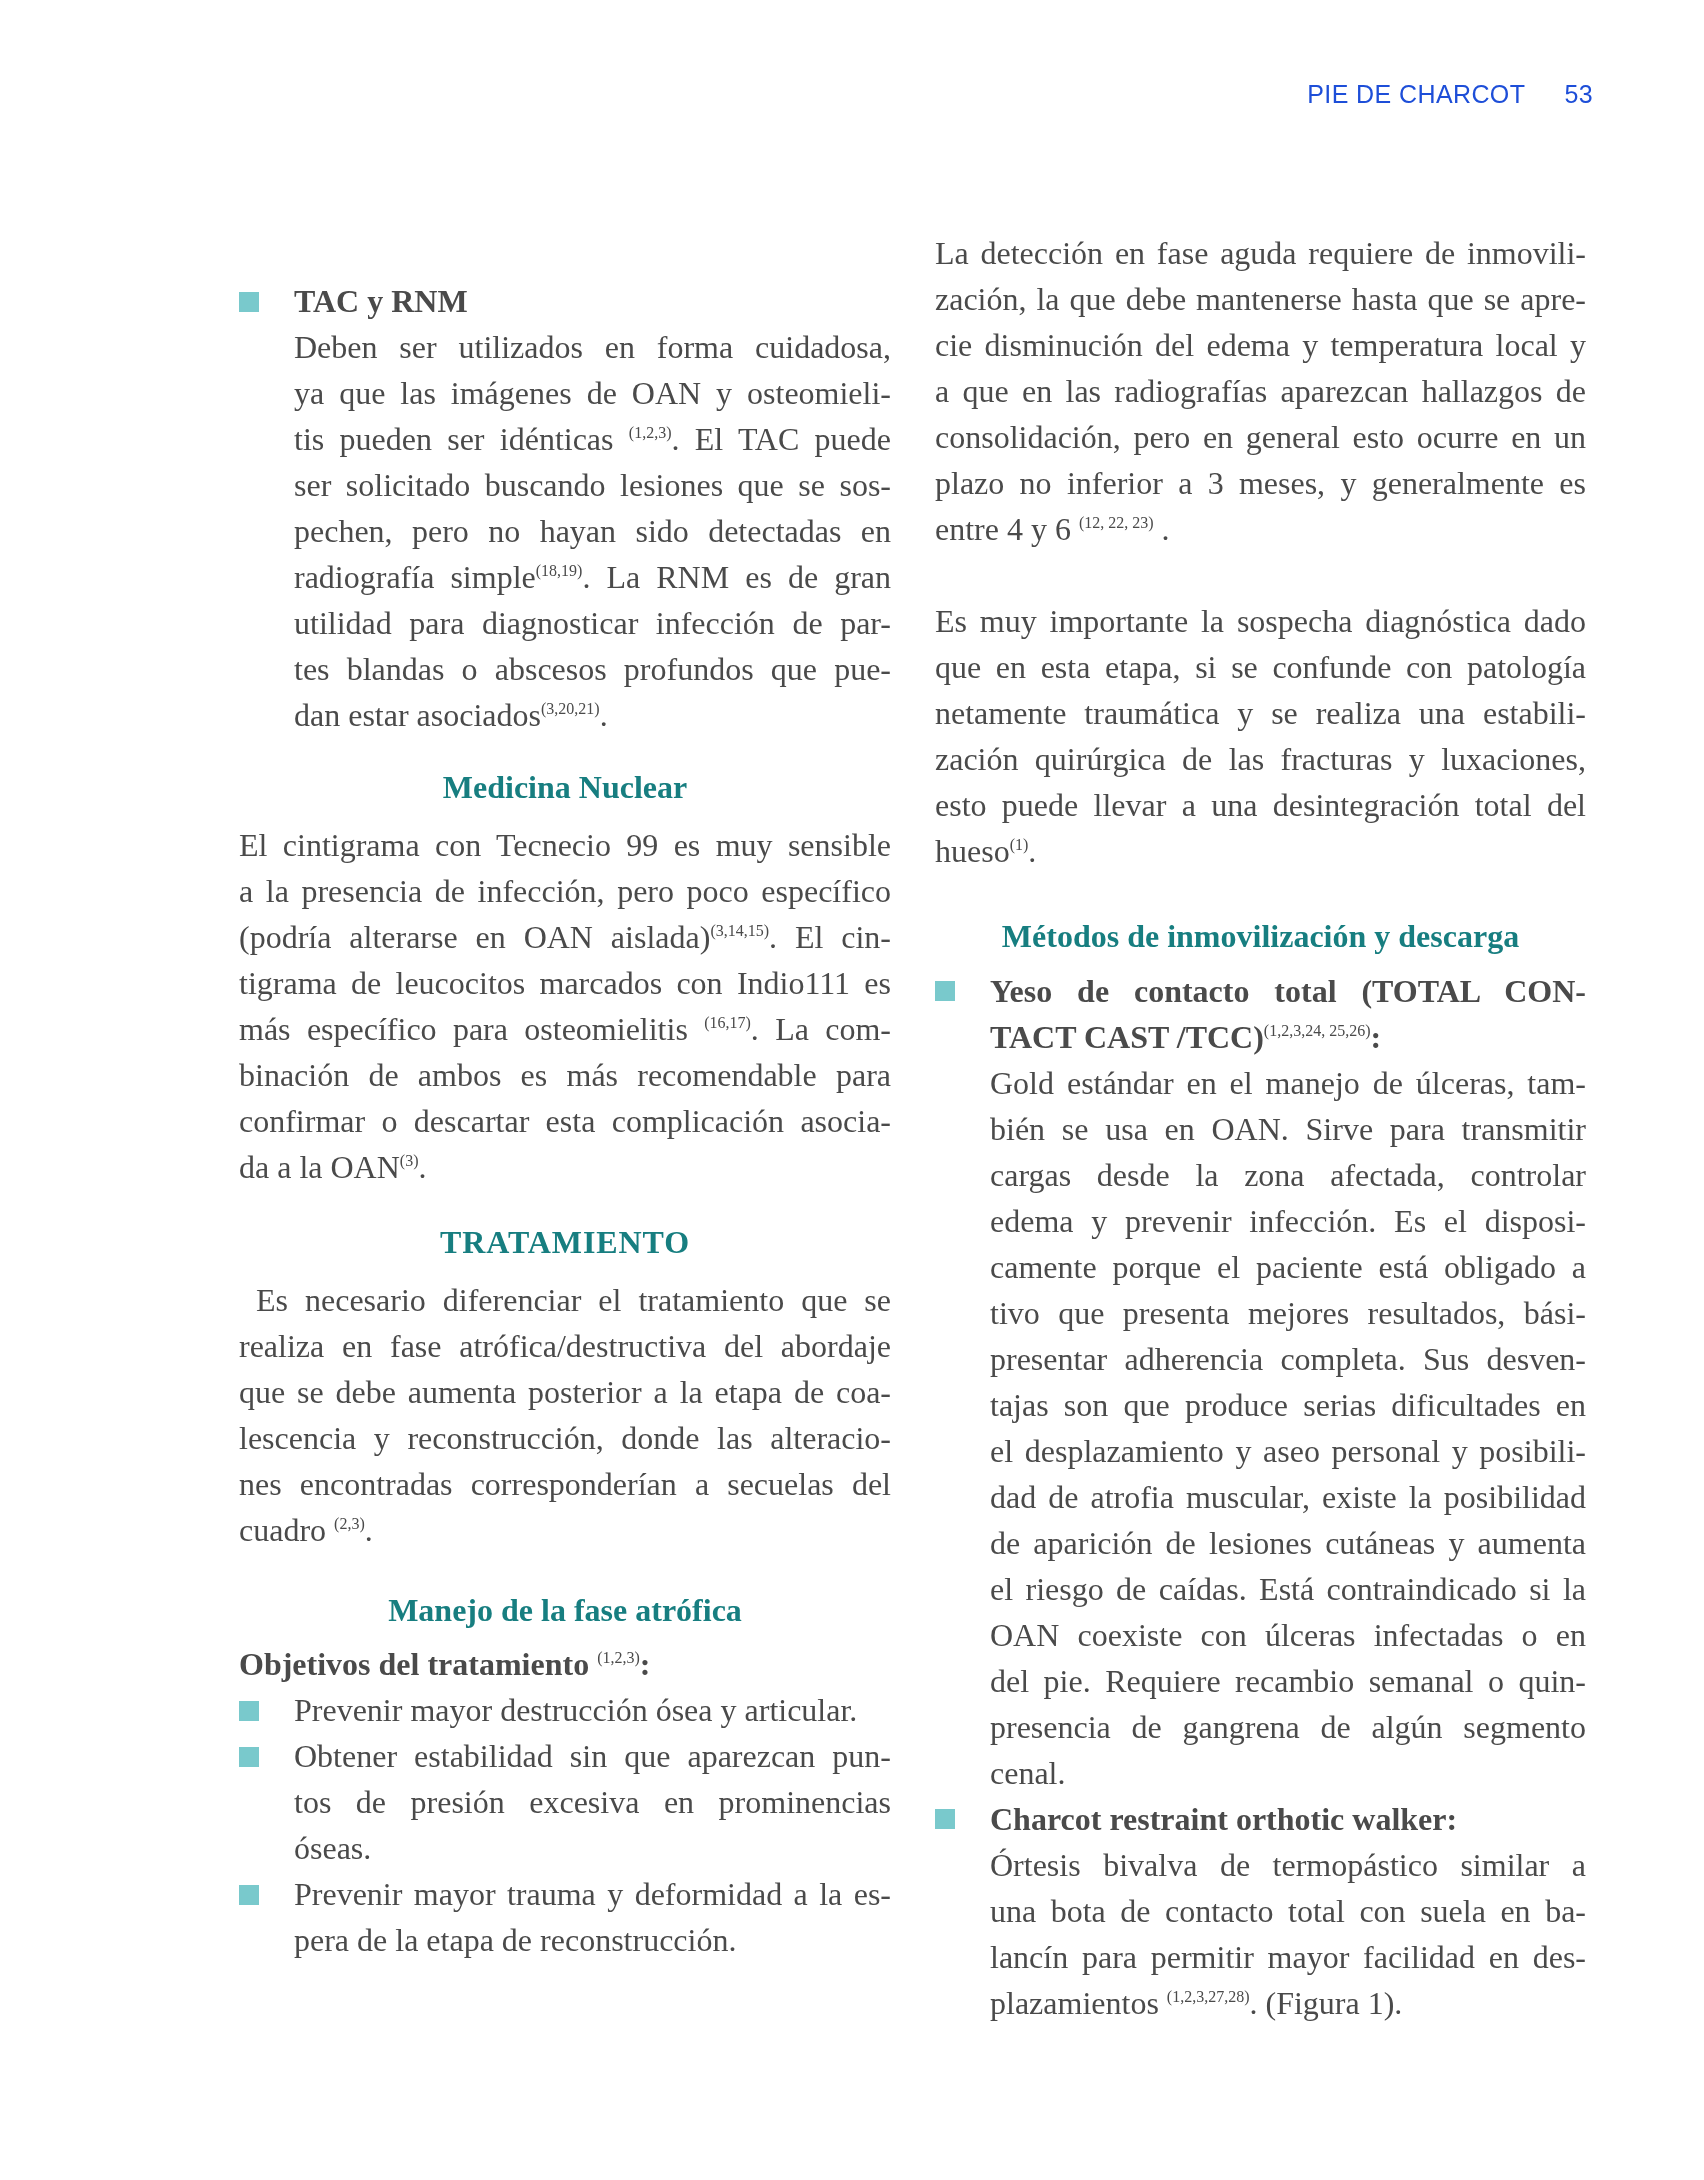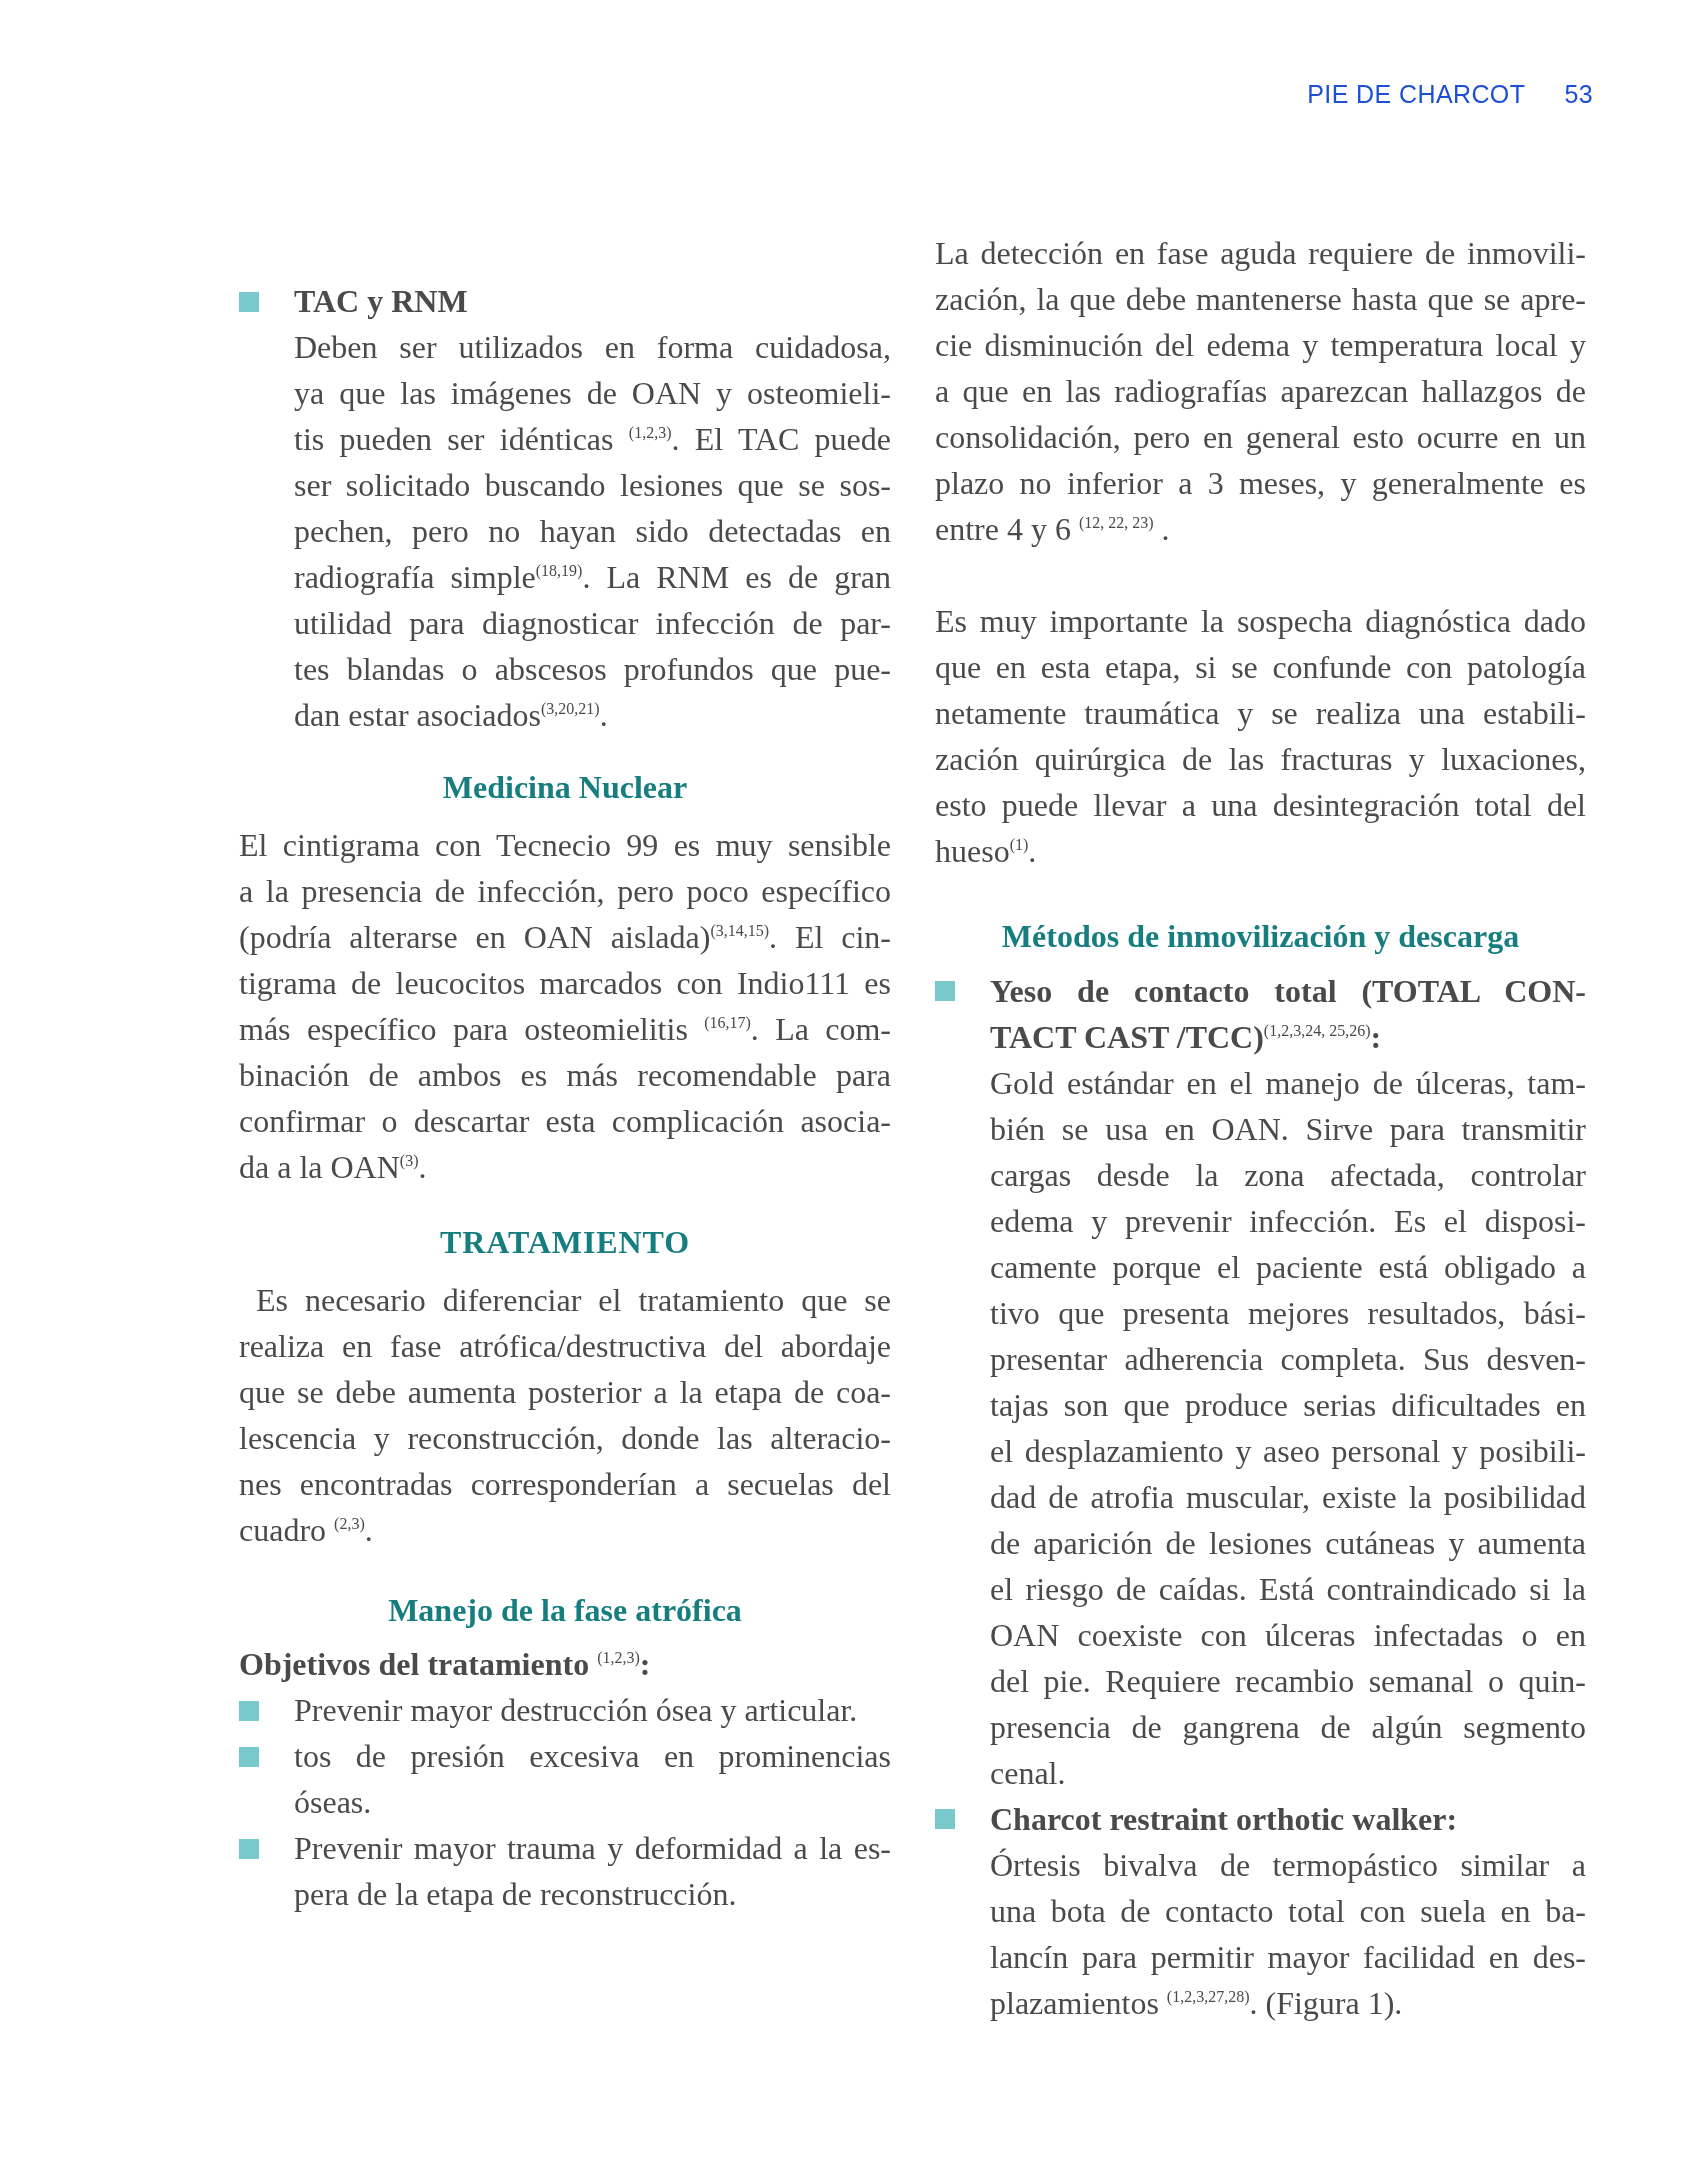--- a/index.html
+++ b/index.html
@@ -84,20 +84,21 @@
     <div class="heading">Manejo de la fase atrófica</div>
     <div class="gap-s" style="height:8.5px"></div>
     <div class="line last bold"><span>Objetivos del tratamiento </span><sup style="font-weight:normal">(1,2,3)</sup><span>:</span></div>
 
     <div class="bullet-row">
       <span class="bullet"></span>
       <div class="line indent last">Prevenir mayor destrucción  ósea y articular.</div>
     </div>
     <div class="bullet-row">
       <span class="bullet"></span>
+      <div class="line indent">Obtener estabilidad sin que aparezcan pun-</div>
       <div class="line indent">tos de presión excesiva en prominencias</div>
       <div class="line indent last">óseas.</div>
     </div>
     <div class="bullet-row">
       <span class="bullet"></span>
       <div class="line indent">Prevenir mayor trauma y deformidad a la es-</div>
       <div class="line indent last">pera de la etapa de reconstrucción.</div>
     </div>
   </section>
 </div>

